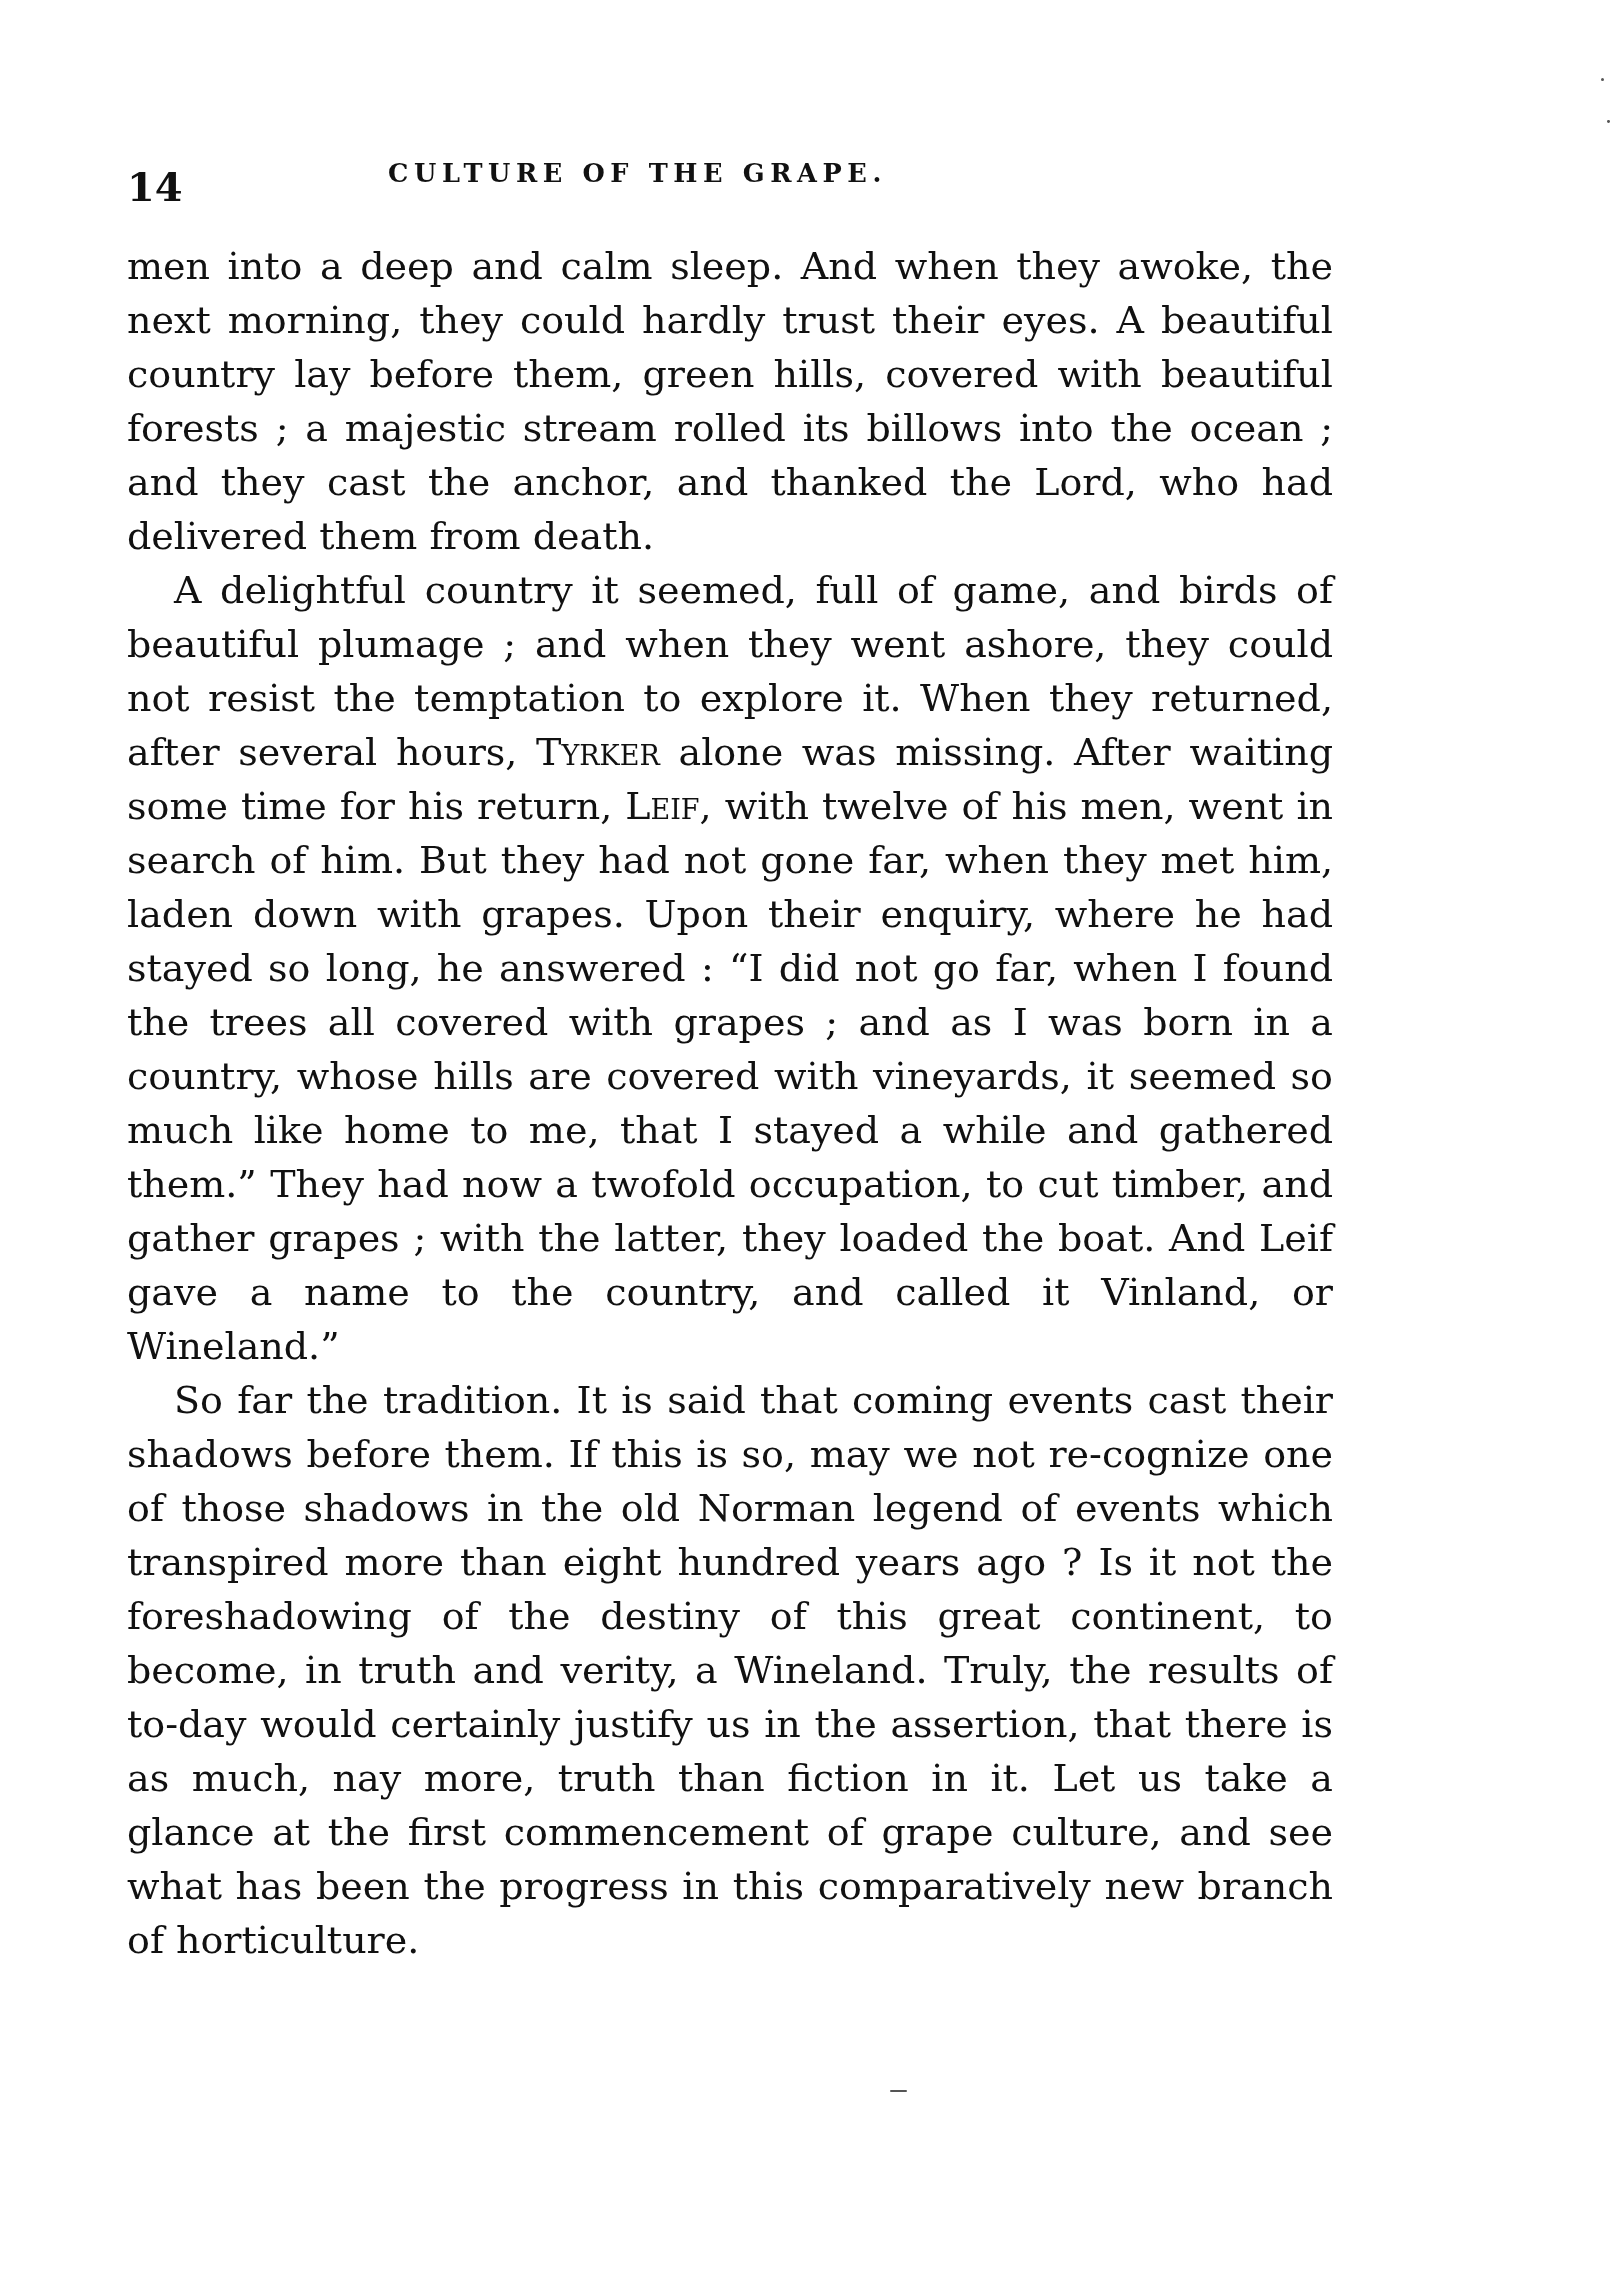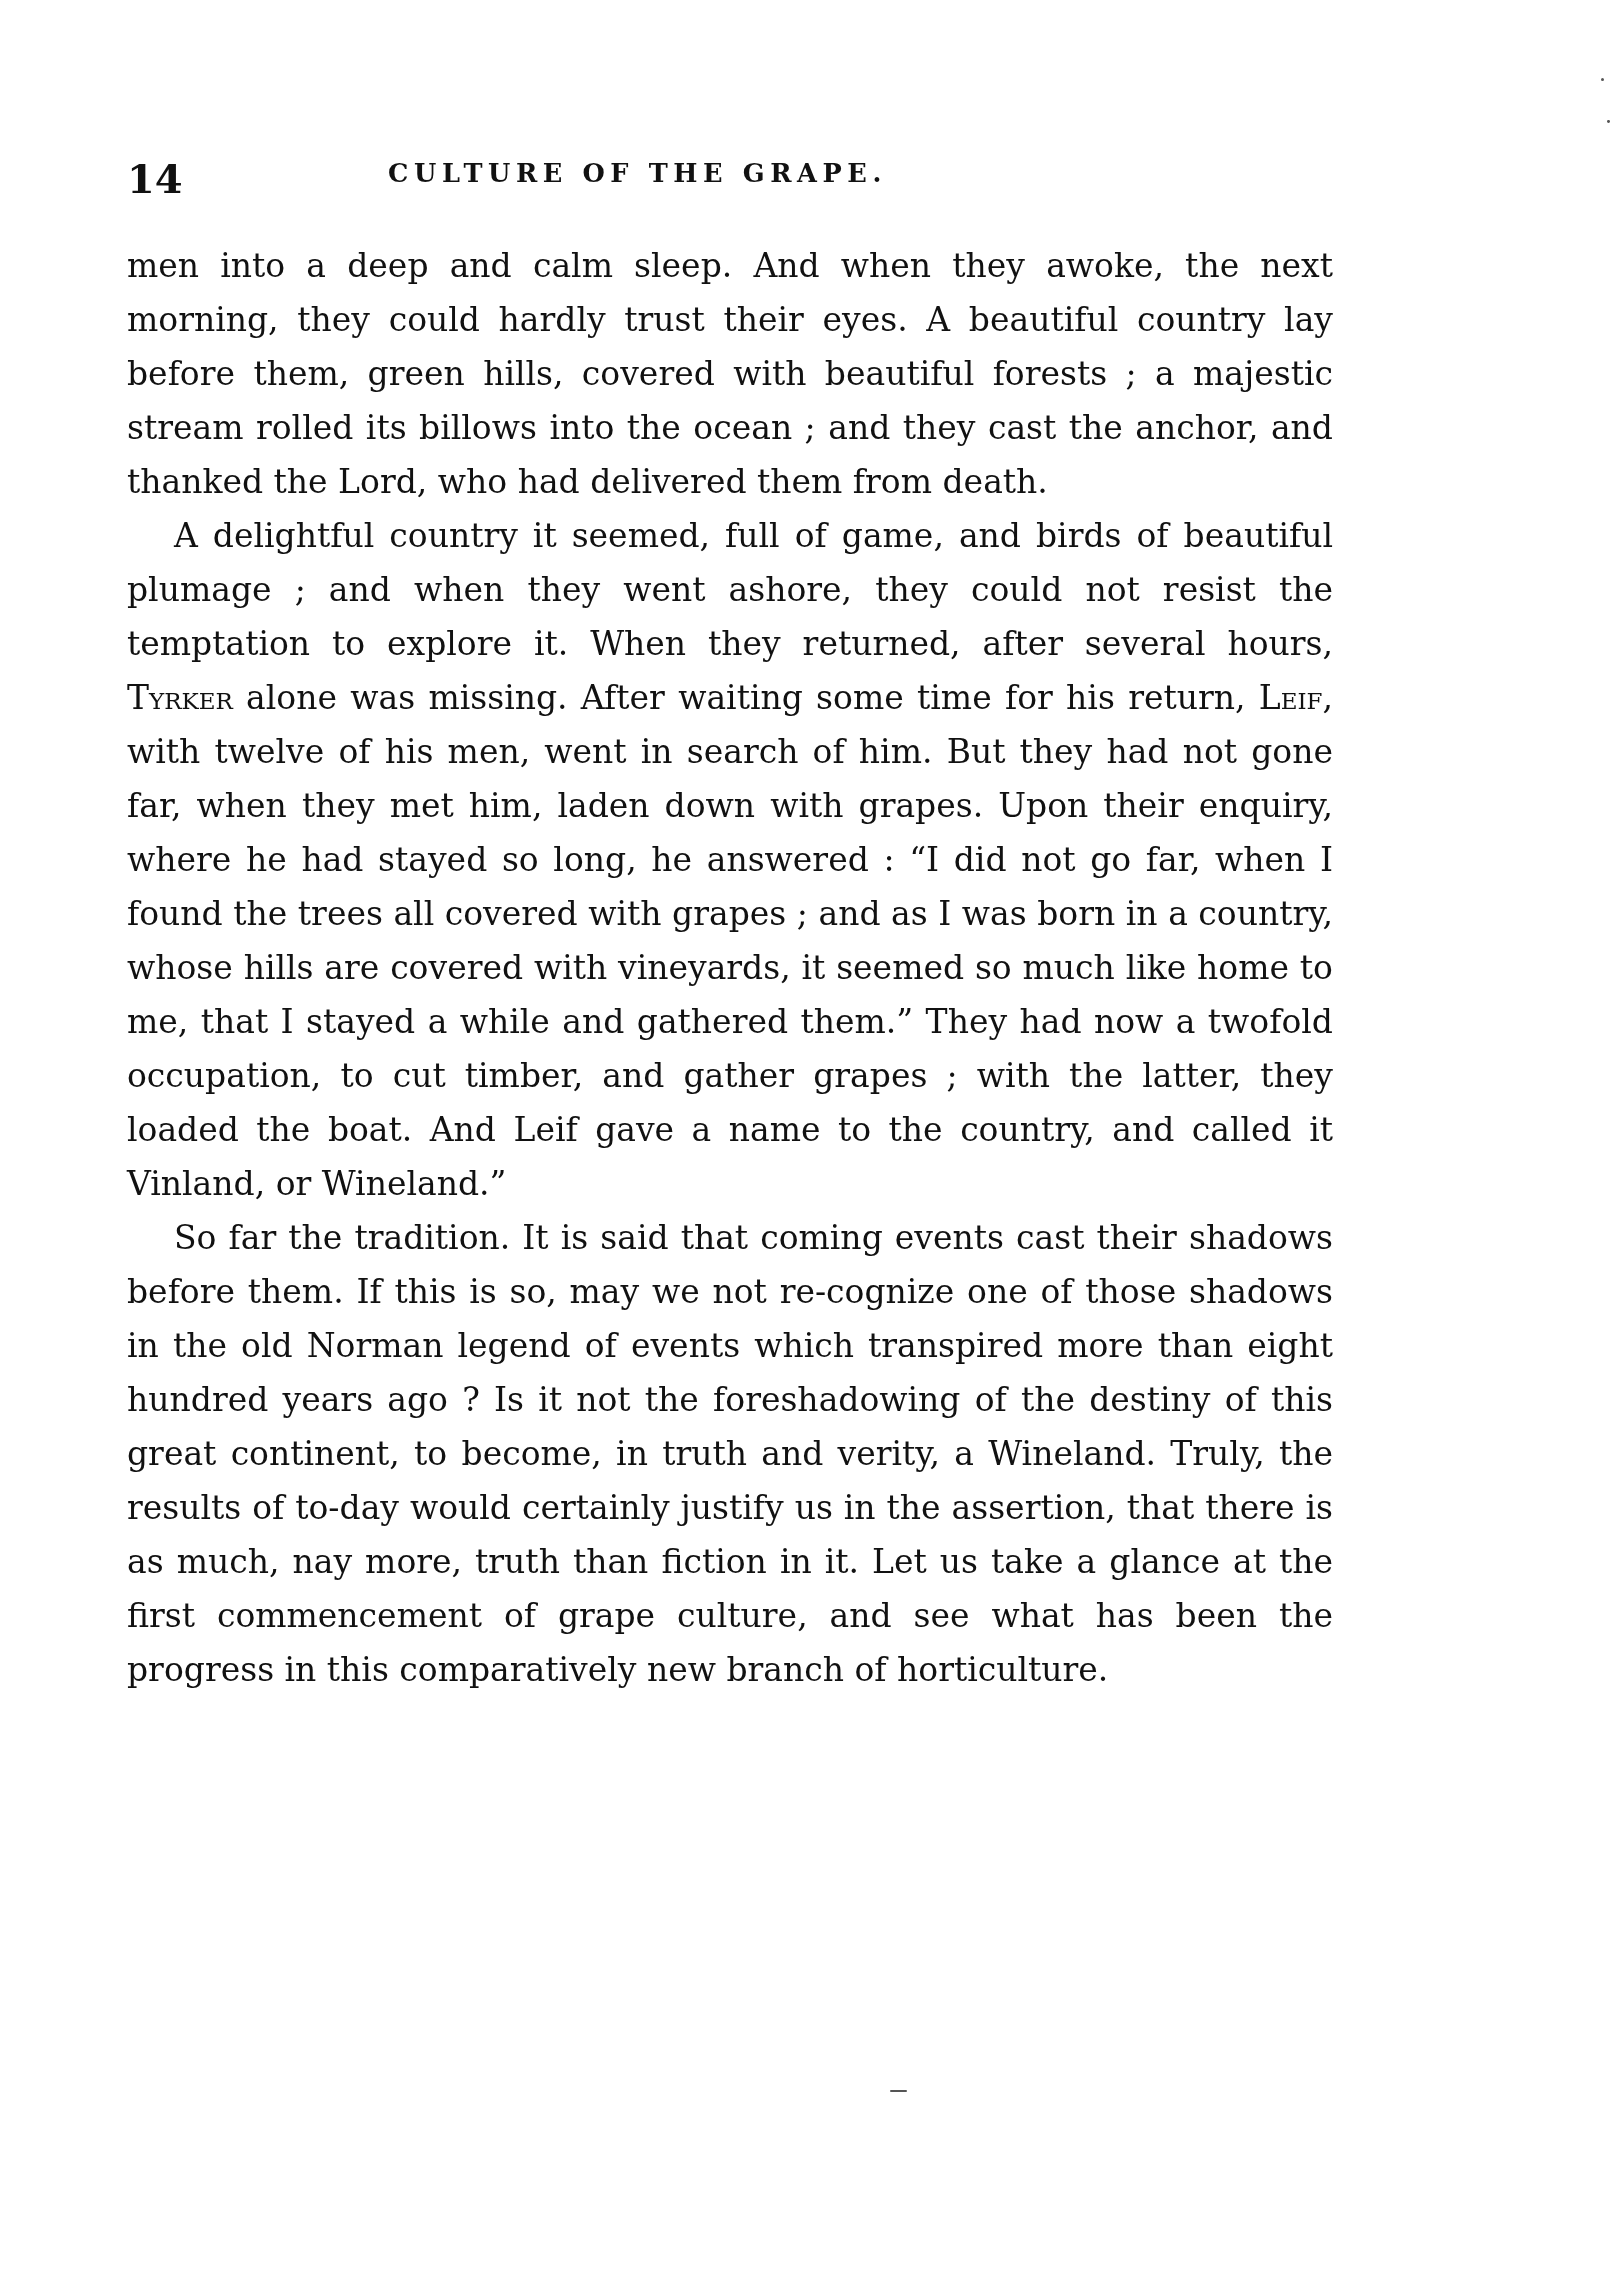--- a/index.html
+++ b/index.html
@@ -1,21 +1,21 @@
 <!DOCTYPE html>
 <html style="font-size:9px"><head>
 <meta charset="utf-8">
 <style>
   html, body { margin: 0; padding: 0; background: #ffffff; }
   body { width: 1623px; height: 2295px; position: relative; overflow: hidden; color: #111; }
   .page { position: absolute; left: 0; top: 0; width: 1623px; height: 2295px; background: #fff; }
   .header { position: absolute; top: 155px; left: 127px; width: 1201px; height: 67px; font-family: "DejaVu Serif", serif; }
-  .page-number { position: absolute; left: 0; top: 0; font-size: 40px; font-weight: bold; }
+  .page-number { position: absolute; left: 0; top: 8px; font-size: 40px; font-weight: bold; }
   .running-title { position: absolute; left: 261px; top: 3px; font-size: 25.6px; letter-spacing: 5.6px; font-weight: bold; }
-  .body-text { position: absolute; left: 127px; top: 239px; width: 1206px; font-family: "DejaVu Serif", serif; font-size: 33px; line-height: 54px; text-align: justify; }
+  .body-text { position: absolute; left: 127px; top: 239px; width: 1206px; font-family: "DejaVu Serif", serif; font-size: 38px; line-height: 54px; text-align: justify; }
   .para { margin: 0; text-indent: 47px; }
   .para.first { text-indent: 0; }
   .sc { font-variant: small-caps; }
   .it { }
   .speck { position: absolute; background: #555; border-radius: 50%; }
 </style>
 </head>
 <body>
 
 <div class="page">

